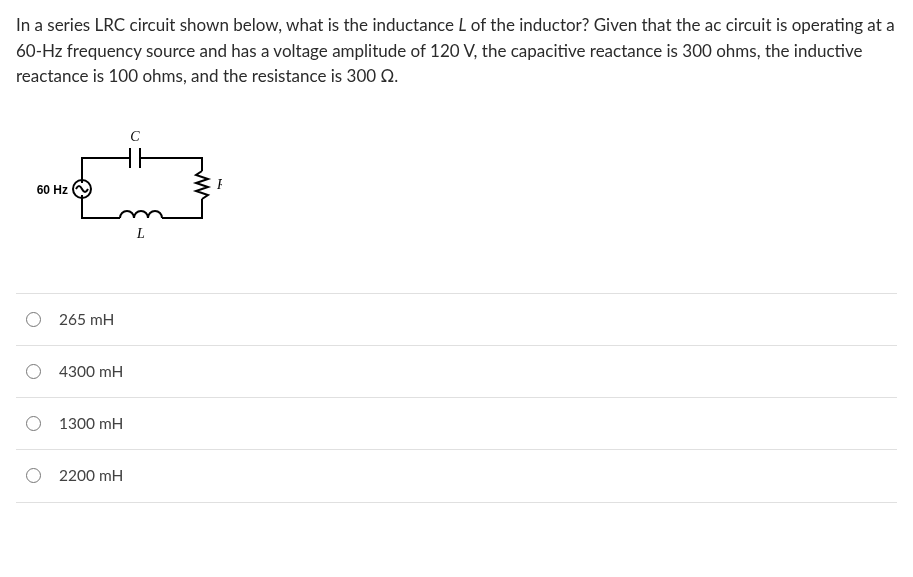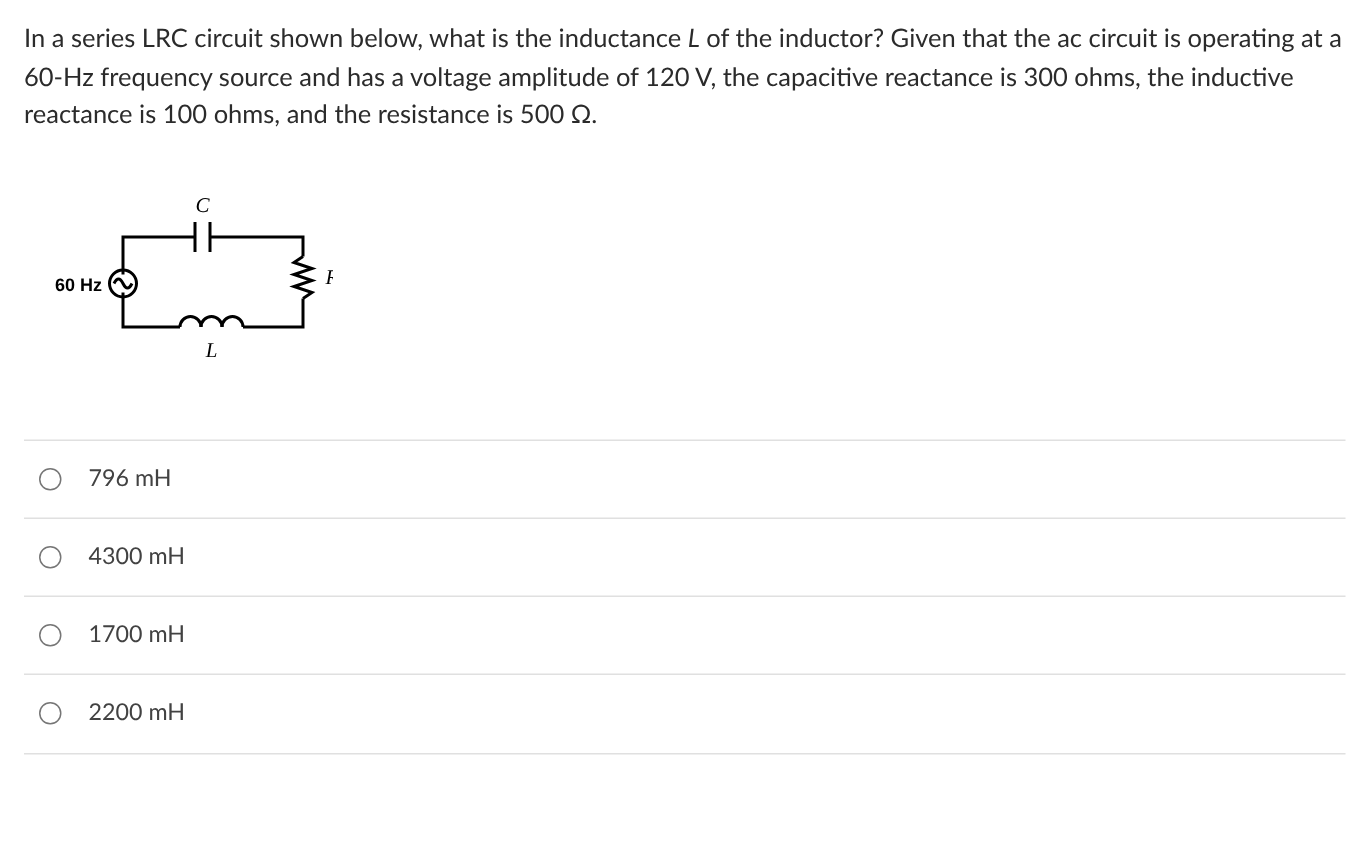--- a/index.html
+++ b/index.html
@@ -42,21 +42,21 @@
     font-size: 15.5px;
   }
   svg {
     display: block;
   }
 </style>
 </head>
 <body>
 
 <div class="question-text">
-  <span>In a series LRC circuit shown below, what is the inductance </span><span class="italic">L</span><span> of the inductor? Given that the ac circuit is operating at a 60-Hz frequency source and has a voltage amplitude of 120 V, the capacitive reactance is 300 ohms, the inductive reactance is 100 ohms, and the resistance is </span><span>500 Ω</span><span>.</span>
+  <span>In a series LRC circuit shown below, what is the inductance </span><span class="italic">L</span><span> of the inductor? Given that the ac circuit is operating at a 60-Hz frequency source and has a voltage amplitude of 120 V, the capacitive reactance is 300 ohms, the inductive reactance is 100 ohms, and the resistance is </span><span>300 Ω</span><span>.</span>
 </div>
 
 <div class="diagram-wrap">
   <svg width="200" height="130" viewBox="0 0 200 130">
 
     <g stroke="#000" stroke-width="2" fill="none">
 
       <path d="M 60 60 L 60 35 L 108 35"></path>
 
       <path d="M 108 25 L 108 45"></path>
@@ -82,27 +82,27 @@
     <text x="113" y="18" font-family="serif" font-style="italic" font-size="14" text-anchor="middle">C</text>
     <text x="195" y="66" font-family="serif" font-style="italic" font-size="14" text-anchor="start">R</text>
     <text x="119" y="115" font-family="serif" font-style="italic" font-size="14" text-anchor="middle">L</text>
     <text x="46" y="71" font-family="sans-serif" font-size="12" font-weight="600" text-anchor="end">60 Hz</text>
   </svg>
 </div>
 
 <div class="options">
   <label class="option">
     <input type="radio" name="answer" style="">
-    <span>796 mH</span>
+    <span>265 mH</span>
   </label>
   <label class="option">
     <input type="radio" name="answer" style="">
     <span>4300 mH</span>
   </label>
   <label class="option">
     <input type="radio" name="answer" style="">
-    <span>1700 mH</span>
+    <span>1300 mH</span>
   </label>
   <label class="option">
     <input type="radio" name="answer" style="">
     <span>2200 mH</span>
   </label>
 </div>
 
 </body></html>

